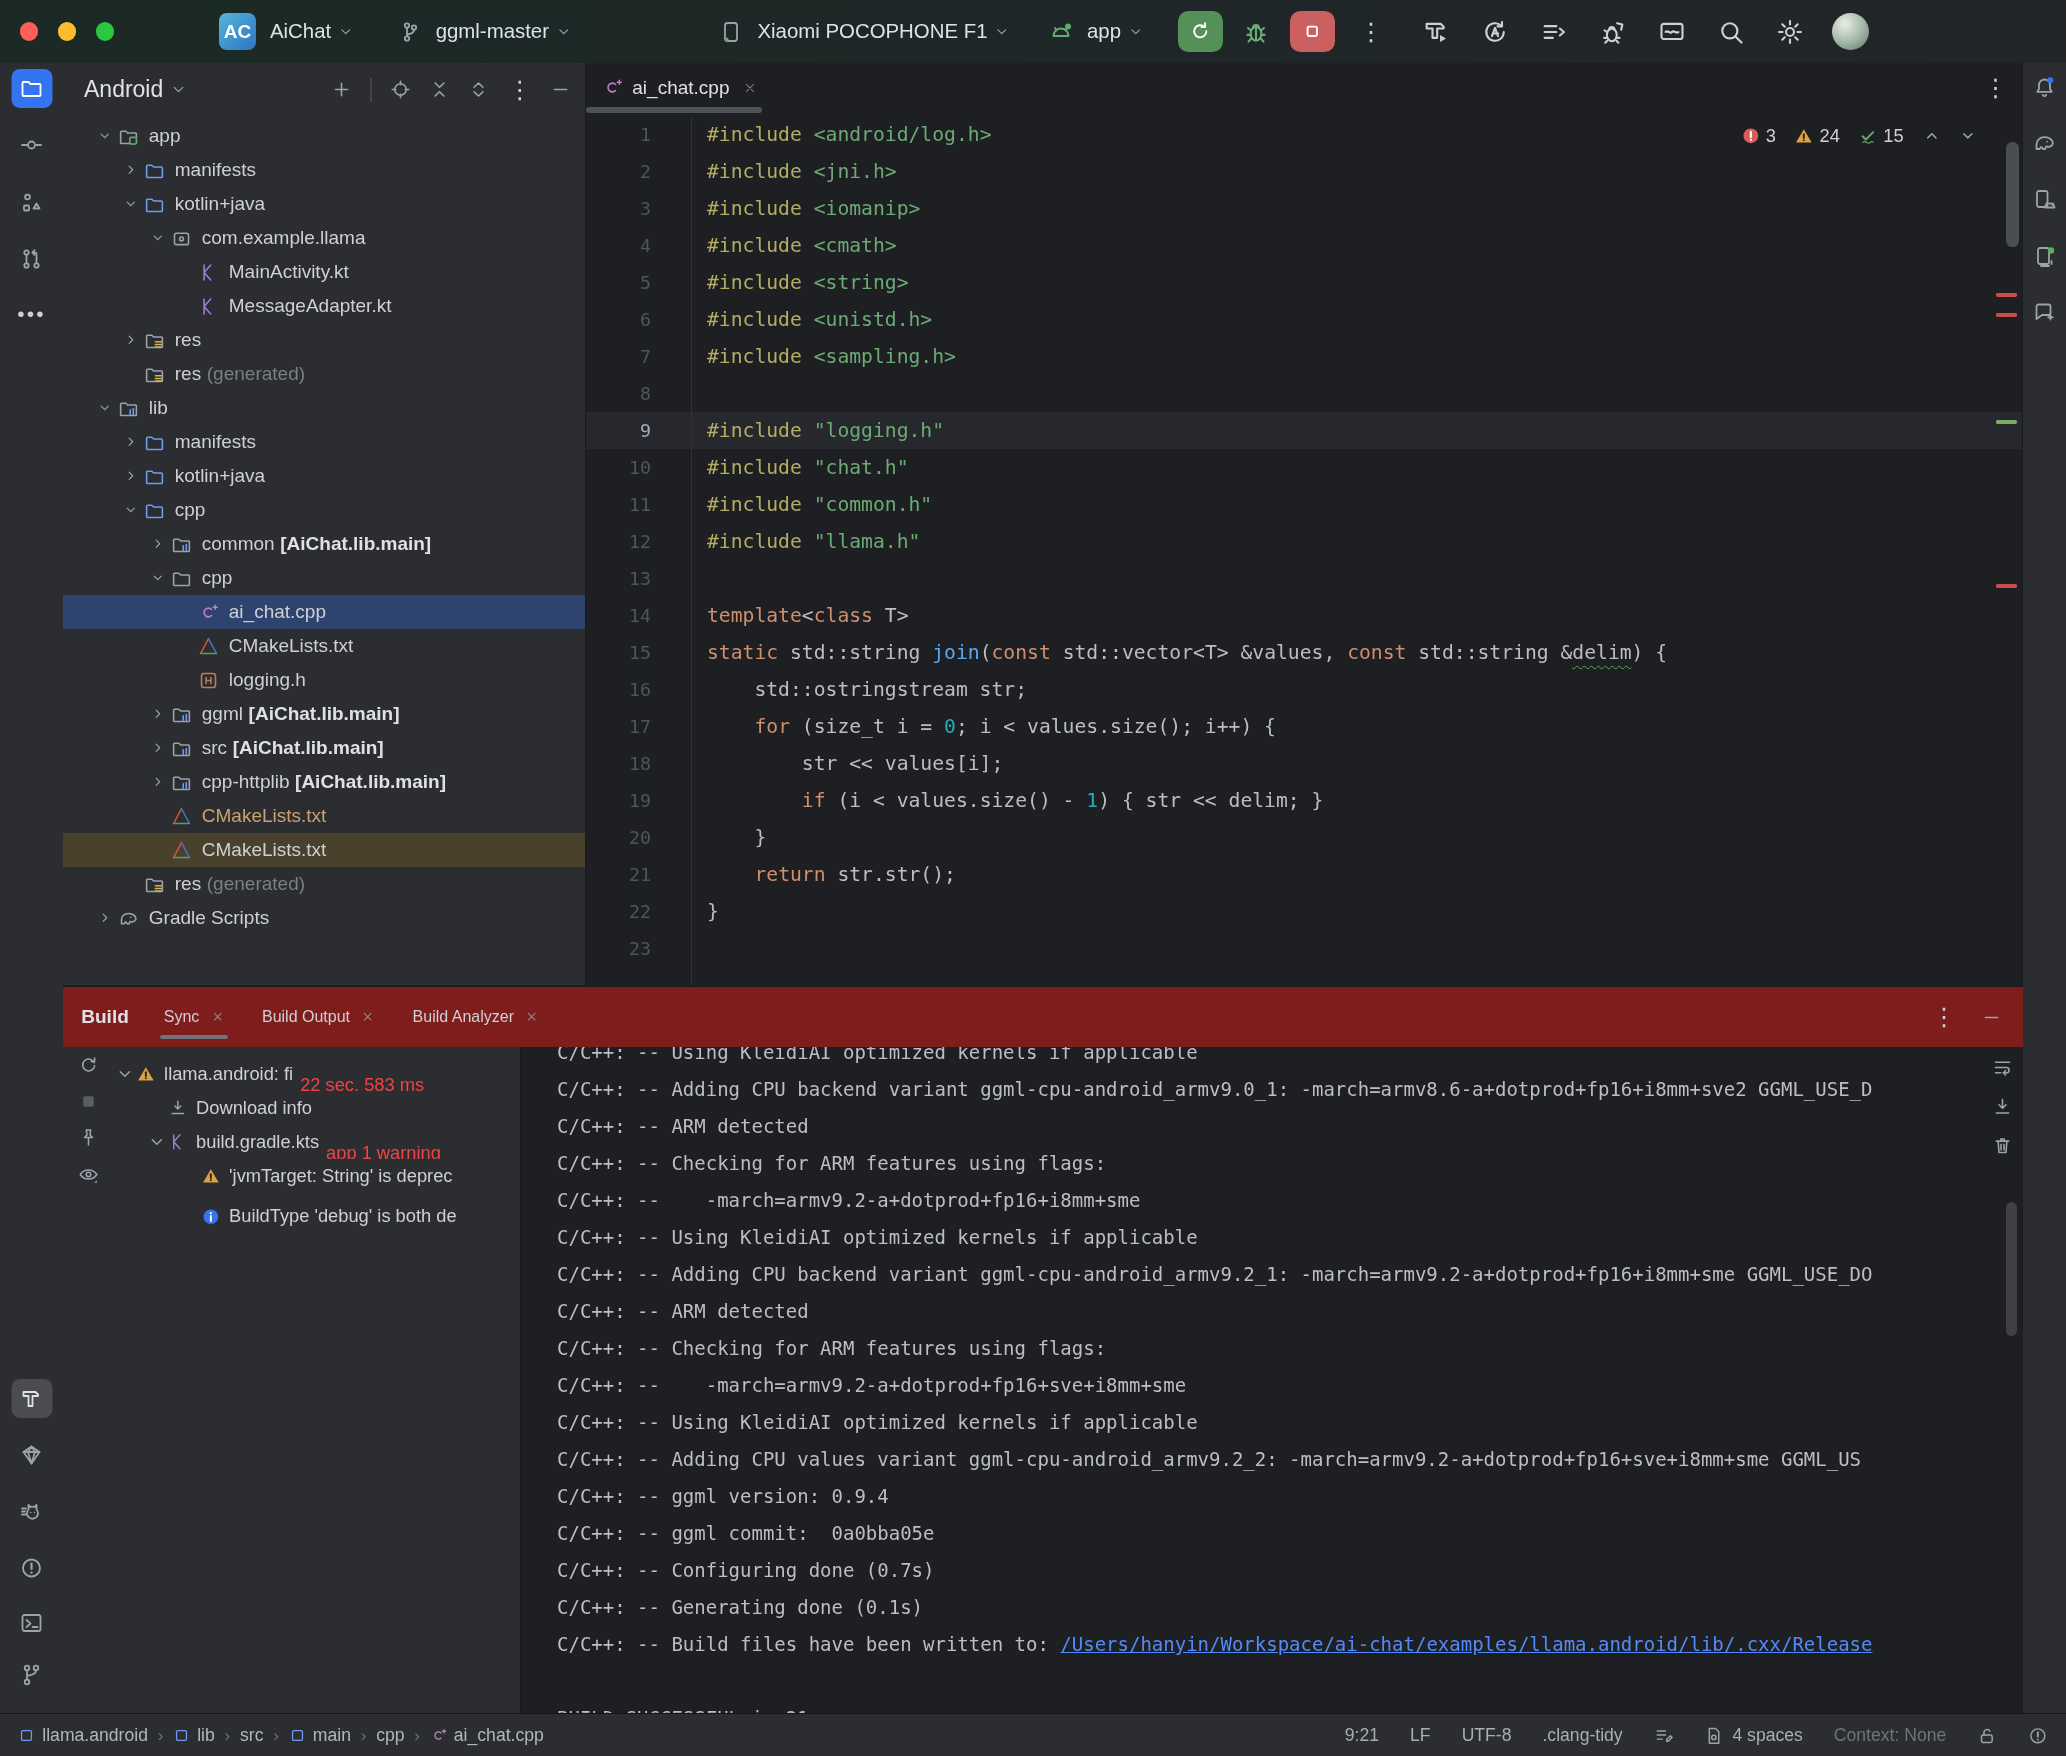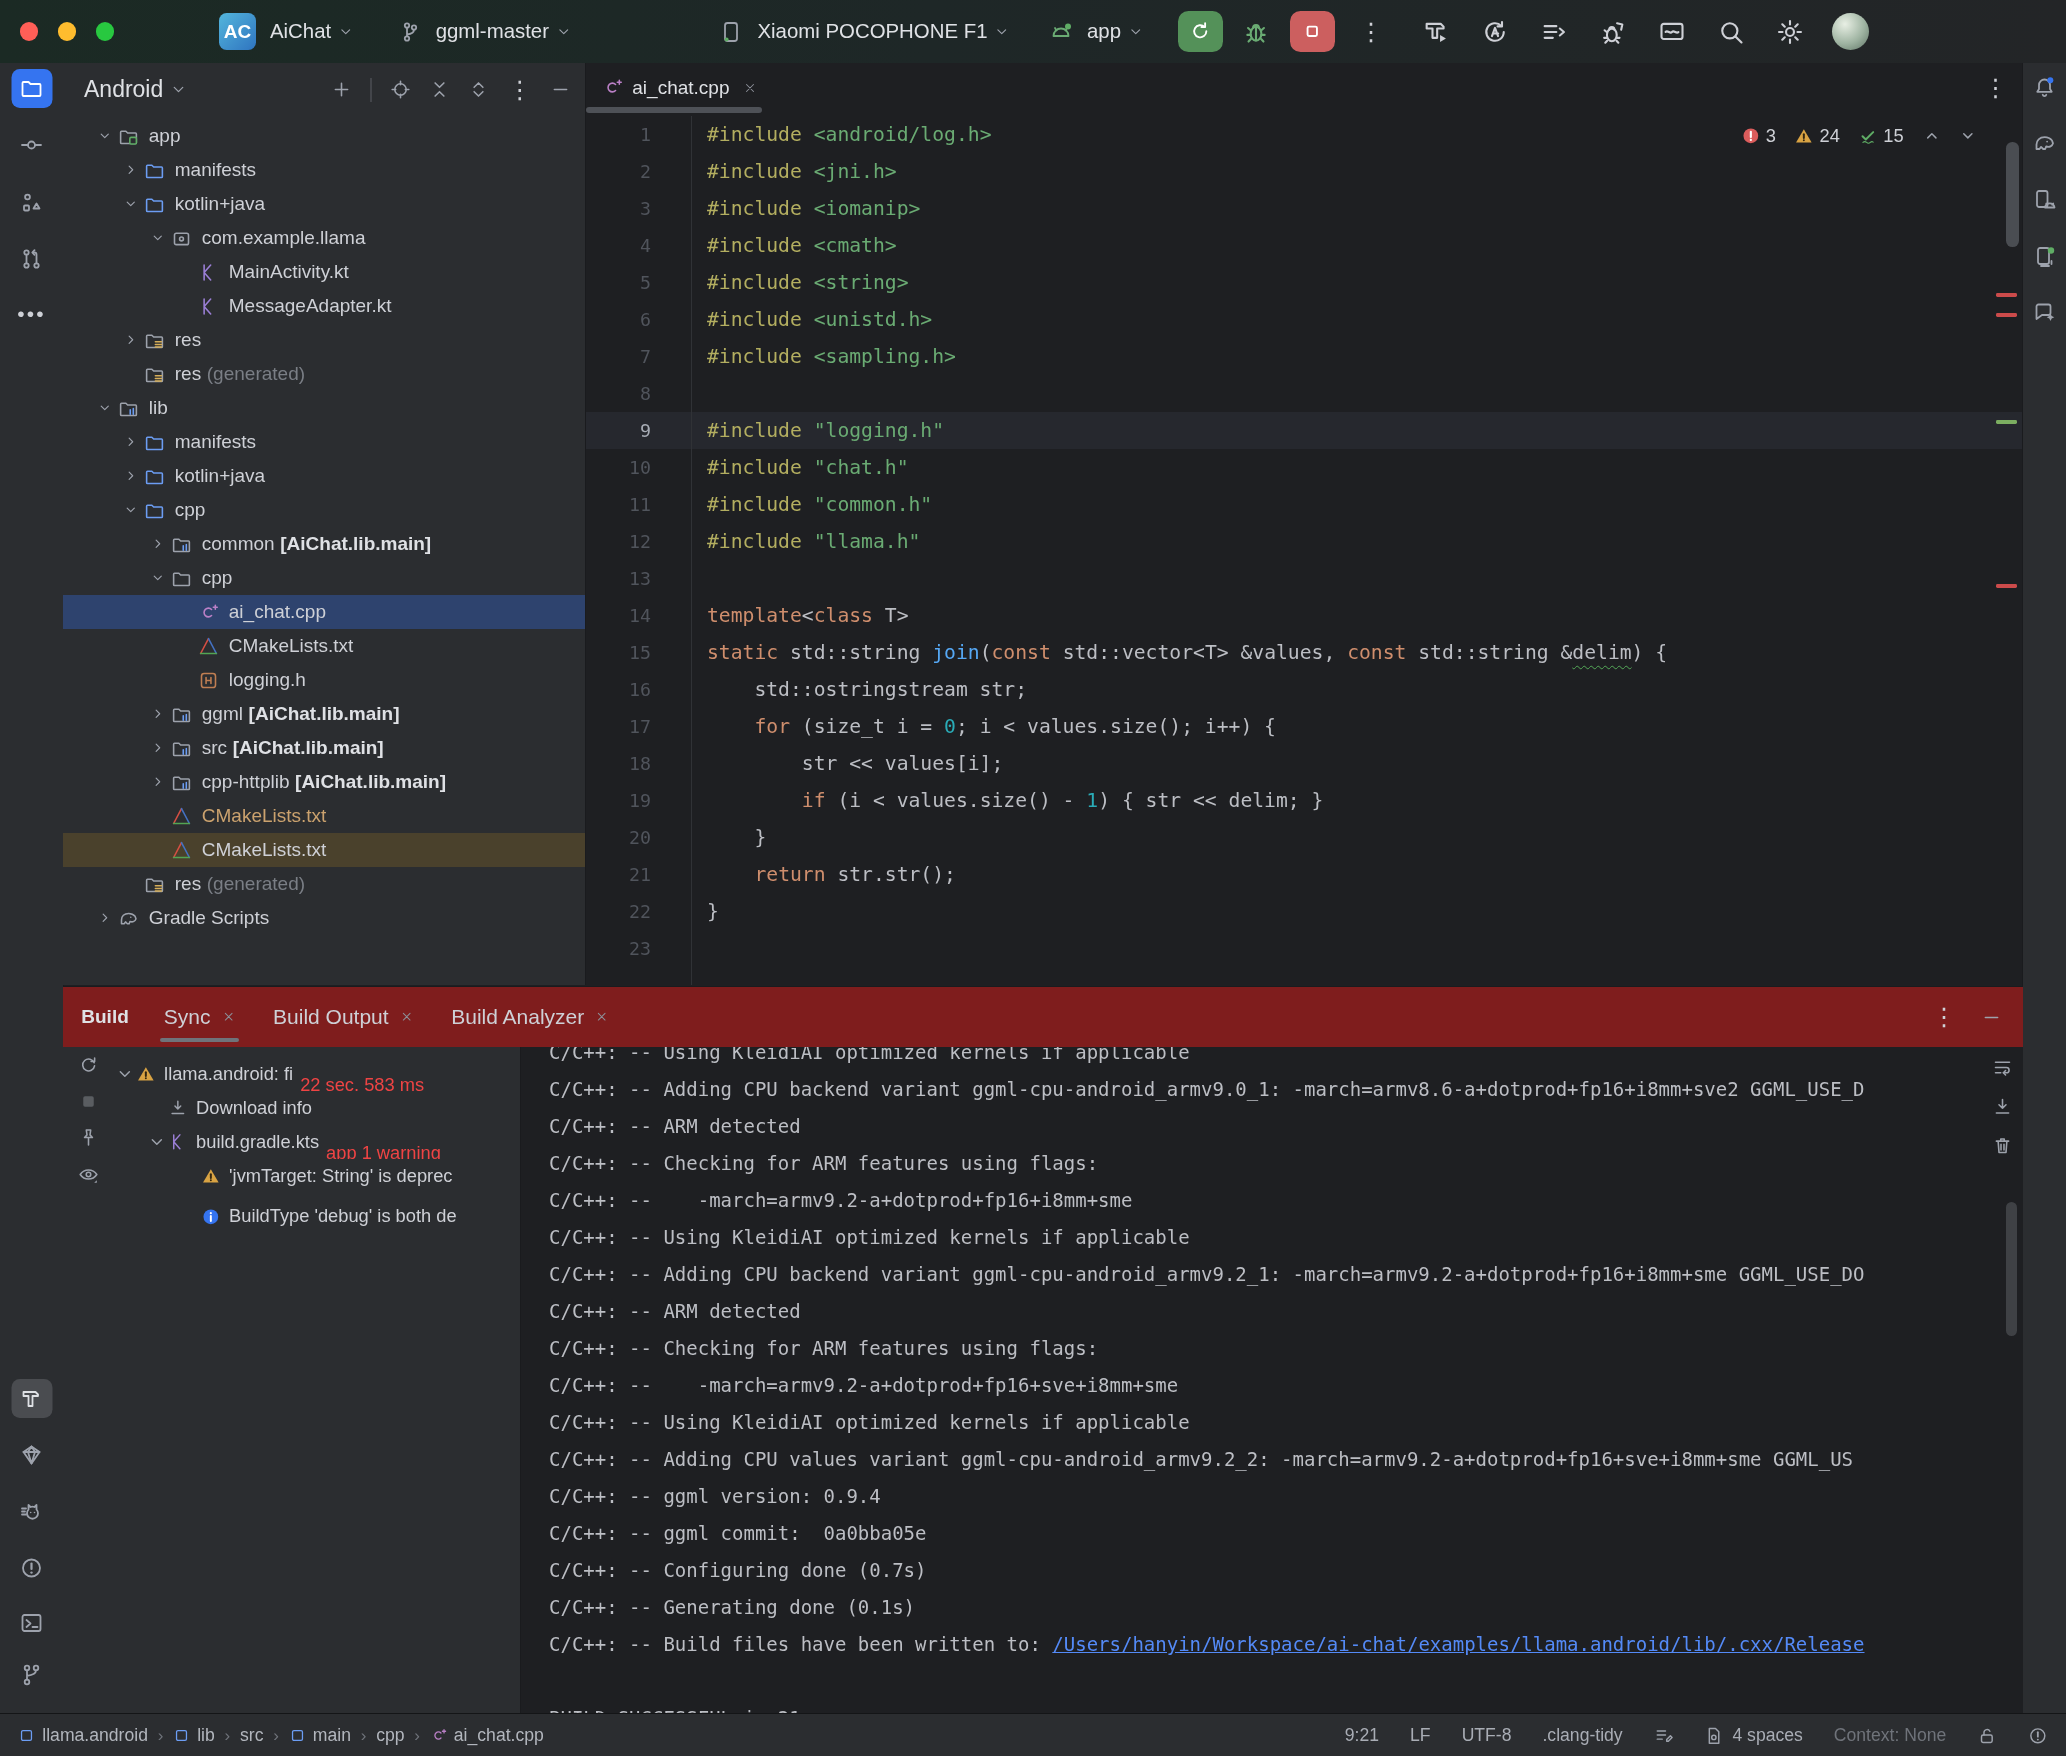--- a/index.html
+++ b/index.html
@@ -74,37 +74,37 @@
   .c-d{color:#B3AE60;} .c-s{color:#6AAB73;} .c-k{color:#CF8E6D;} .c-f{color:#56A8F5;}
   .c-n{color:#2AACB8;} .c-t{color:#BCBEC4;}
   .c-w{color:#BCBEC4;text-decoration:underline wavy #54A857 1.4px;text-underline-offset:5.6px;}
   .gutline{position:absolute;left:105px;top:0;bottom:0;width:0.7px;background:#303236;}
   .escroll{position:absolute;right:4.2px;top:79px;width:12.7px;height:105px;border-radius:6.3px;background:#4A4D52;}
   .stripe{position:absolute;right:5.6px;width:21px;height:4.2px;border-radius:1.4px;}
   
   .build{position:absolute;left:63px;top:986px;right:43px;bottom:44px;background:#1E1F22;border-top:1.4px solid #1A1B1E;}
   .bhead{height:60px;display:flex;align-items:center;padding:0 21px 0 18.3px;background:#7f1d1d;}
   .bhead .btitle{font-size:19px;font-weight:bold;color:#DFE1E5;margin-right:35px;}
-  .btab{position:relative;display:flex;align-items:center;gap:11.2px;font-size:21px;color:#CED0D6;margin-right:38px;}
+  .btab{position:relative;display:flex;align-items:center;gap:11.2px;font-size:16px;color:#CED0D6;margin-right:38px;}
   .btab .x svg{width:13.4px;height:13.4px;stroke:#8C9099;}
   .btab.sel::after{content:"";position:absolute;left:-4.2px;right:-4.2px;bottom:-13.4px;height:4.9px;border-radius:2.8px;background:#6F737A;}
   .bhead .spacer{flex:1;}
   .bhead .hicons{display:flex;align-items:center;gap:25px;}
   .bcontent{position:absolute;left:0;top:60px;right:0;bottom:0;display:flex;}
   .syncpane{width:457px;background:#2B2D30;border-right:1.4px solid #1A1B1E;position:relative;flex:0 0 auto;overflow:hidden;}
   .synctools{position:absolute;left:0;top:7px;width:51px;display:flex;flex-direction:column;align-items:center;gap:15.5px;}
   .synctree{position:absolute;left:52px;top:9.8px;right:0;}
   .srow{height:34px;display:flex;align-items:center;font-size:18.3px;color:#CED0D6;white-space:nowrap;overflow:hidden;}
   .srow .chev{width:21px;display:inline-flex;}
   .srow .chev svg{width:15.5px;height:15.5px;}
   .srow .ic{margin-right:8.4px;}
   .srow .ic svg{width:19.7px;height:19.7px;}
   .sgray{color:#ef4444;margin-left:7px;margin-top:22px;}
   .logpane{flex:1;position:relative;overflow:hidden;background:#1E1F22;}
-  .loglines{position:absolute;left:28px;top:-12.7px;right:63px;font-family:"DejaVu Sans Mono",monospace;
+  .loglines{position:absolute;left:36px;top:-12.7px;right:63px;font-family:"DejaVu Sans Mono",monospace;
     font-size:19px;color:#BCBEC4;}
   .logline{height:37px;line-height:37px;white-space:pre;overflow:hidden;}
   .loglink{color:#548AF7;text-decoration:underline;}
   .logtools{position:absolute;right:9.8px;top:9.8px;display:flex;flex-direction:column;gap:18.3px;}
   .logscroll{position:absolute;right:5.6px;top:155px;width:11.2px;height:134px;border-radius:5.6px;background:#3F4145;}
   
   .status{position:absolute;left:0;bottom:0;width:2066px;height:44px;background:#2B2D30;border-top:1.4px solid #141517;
     display:flex;align-items:center;font-size:17.6px;color:#B2B6BD;padding:0 18.3px;box-sizing:border-box;}
   .crumbs{display:flex;align-items:center;gap:9.8px;}
   .crumb{display:flex;align-items:center;gap:7px;}

